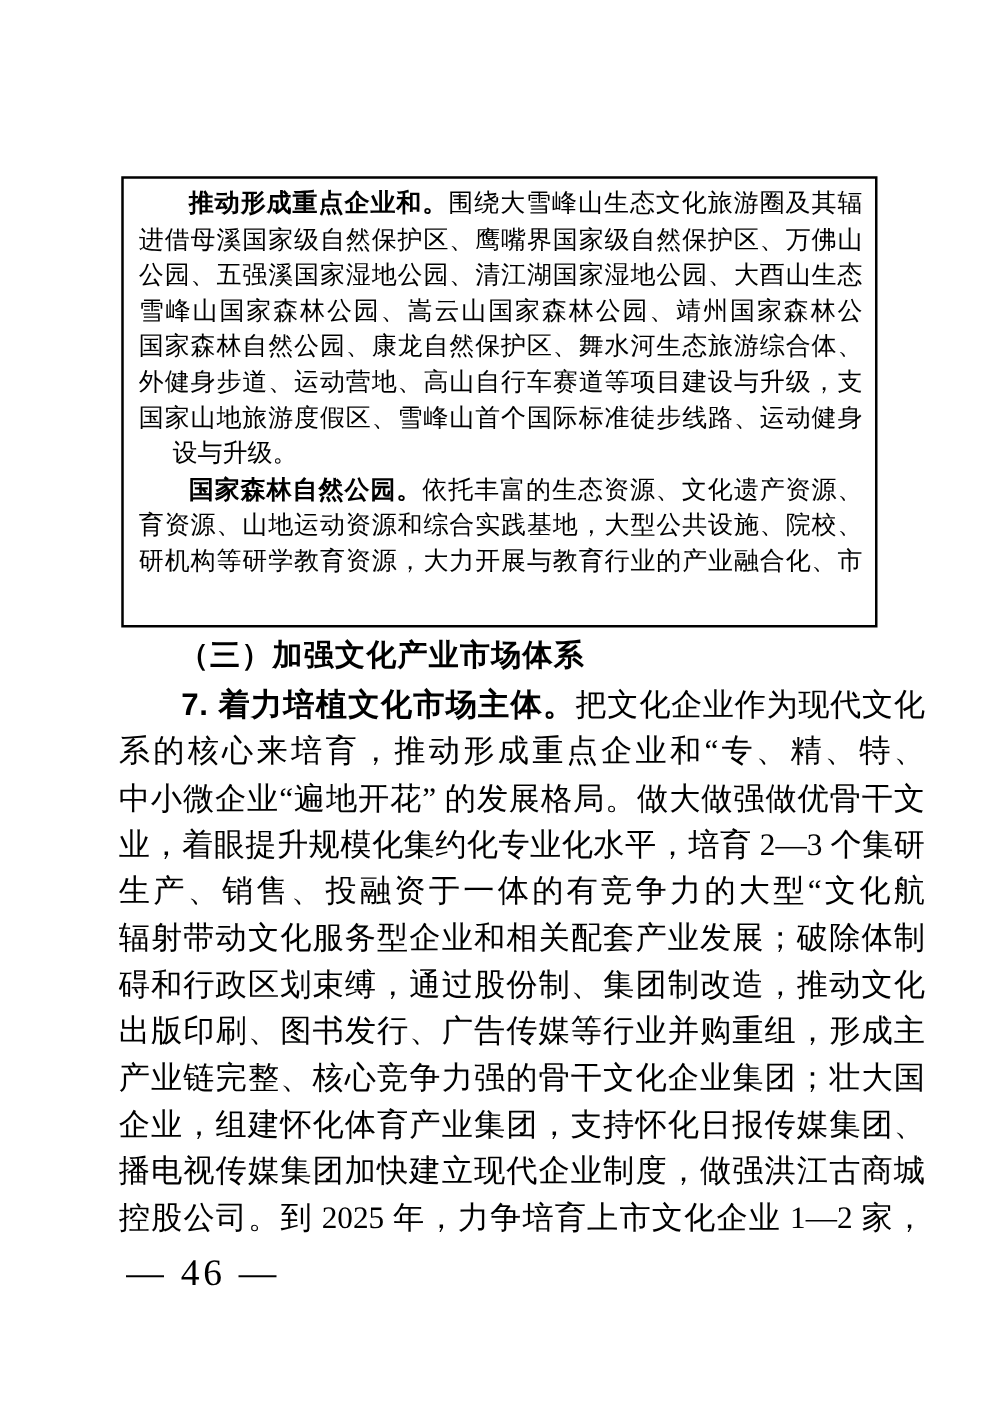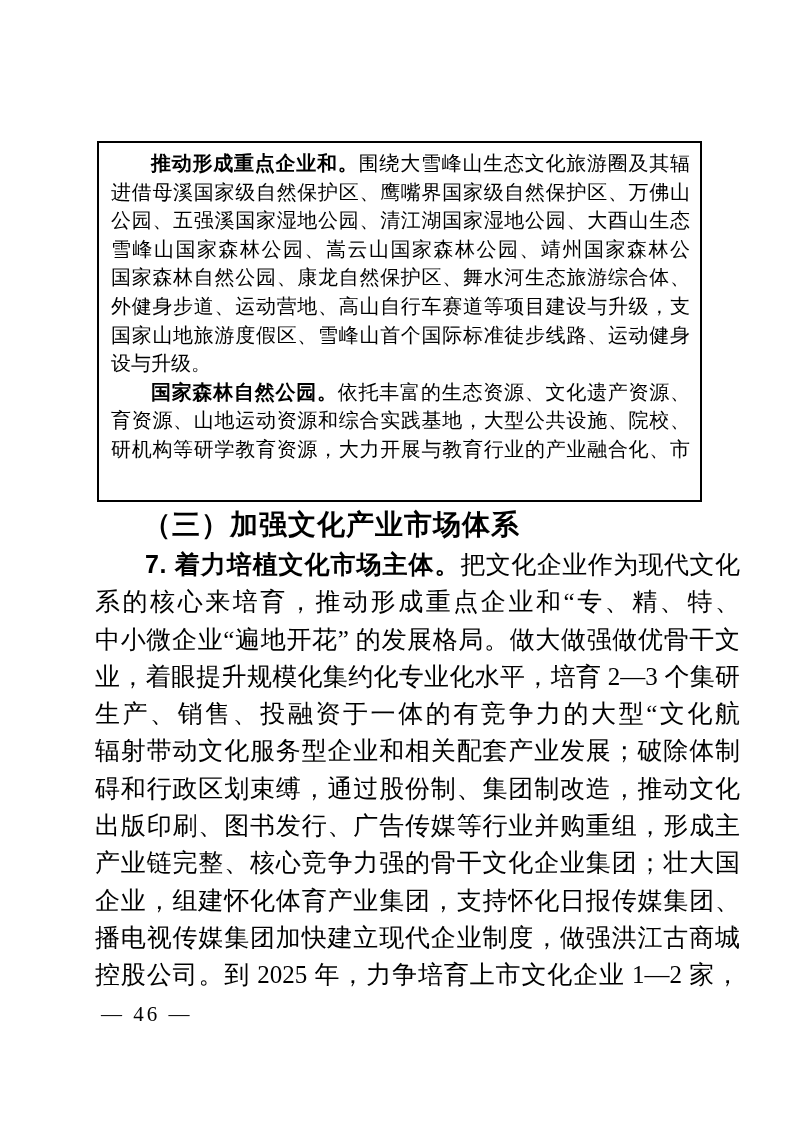--- a/index.html
+++ b/index.html
@@ -28,34 +28,34 @@
     overflow: hidden;
   }
   .box-line {
     font-size: 20px;
     line-height: 28.6px;
     height: 28.6px;
     text-align: justify;
     text-align-last: justify;
     overflow: hidden;
   }
-  .box-line.short { text-align-last: left; }
+  .box-line.short { text-align-last: left; margin-left: 27px; }
   .box-line.indent { text-indent: 2em; }
   .lead {
     font-weight: bold;
   }
   
   .section-heading {
     position: absolute;
     left: 95px;
     top: 510px;
     width: 645px;
     margin: 0;
     padding-left: 48px;
-    font-size: 28px;
+    font-size: 24px;
     line-height: 30px;
     font-weight: bold;
     letter-spacing: 1px;
     font-family: "Liberation Sans", "DejaVu Sans", sans-serif;
   }
   
   .body-block {
     position: absolute;
     left: 95px;
     top: 546px;
@@ -72,21 +72,21 @@
   .body-line.indent { text-indent: 2em; }
   .body-line .lead {
     font-family: "Liberation Sans", "DejaVu Sans", sans-serif;
     letter-spacing: 0.5px;
   }
   
   .page-number {
     position: absolute;
     left: 101px;
     top: 1002px;
-    font-size: 21px;
+    font-size: 30px;
     letter-spacing: 3px;
   }
 </style>
 </head>
 <body>
 
 <div class="content-box">
   <div>
       <div class="box-line indent"><span class="lead">推动形成重点企业和。</span>围绕大雪峰山生态文化旅游圈及其辐射区域，推</div>
       <div class="box-line">进借母溪国家级自然保护区、鹰嘴界国家级自然保护区、万佛山世界地质</div>

